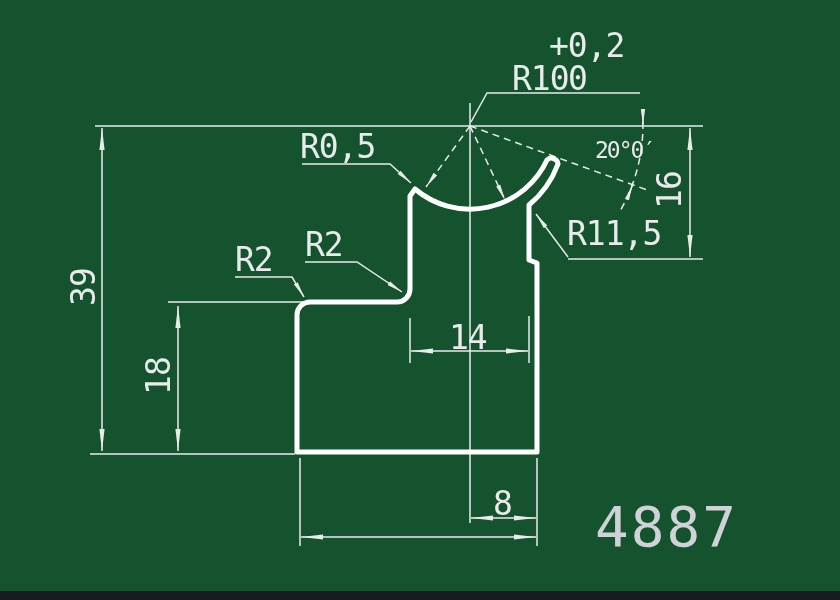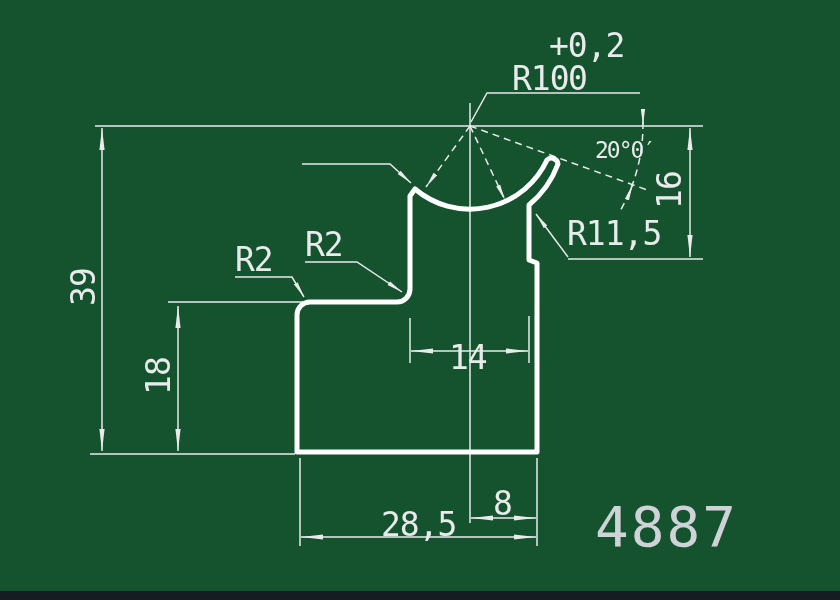--- a/index.html
+++ b/index.html
@@ -78,28 +78,28 @@
                A13,13 0 0 0 297,315
                L297,452 L537,452 L537,263 L529,260 L529,205
                A97,97 0 0 0 558,164
                A6.5,6.5 0 0 0 547,160 Z" fill="none" stroke="#ffffff" stroke-width="5" stroke-linejoin="round"></path>
     </g>
   </svg>
 
   <div class="lbl" style="left:549px;top:29px;">+0,2</div>
   <div class="lbl" style="left:568px;top:62px;">0</div>
   <div class="lbl" style="left:512px;top:62px;">R10</div>
+  <div class="lbl" style="left:300px;top:130px;">R0,5</div>
   <div class="lbl" style="left:235px;top:243px;">R2</div>
   <div class="lbl" style="left:305px;top:228px;">R2</div>
   <div class="lbl" style="left:567px;top:217px;">R11,5</div>
   <div class="lbl lbl-small" style="left:595px;top:139px;">20°0′</div>
 
   <div class="lbl rot" style="left:48px;top:270px;">39</div>
   <div class="lbl rot" style="left:123px;top:359px;">18</div>
   <div class="lbl rot" style="left:634px;top:173px;">16</div>
-  <div class="lbl" style="left:449px;top:321px;margin-top:20px;">14</div>
-  <div class="lbl" style="left:381px;top:508px;">28,5</div>
+  <div class="lbl" style="left:449px;top:321px;">14</div>
   <div class="lbl" style="left:493px;top:487px;">8</div>
 
   <div class="partnum" style="left:595px;top:499px;">4887</div>
 
   <div class="bottom-strip"></div>
 </div>
 
 </body></html>

